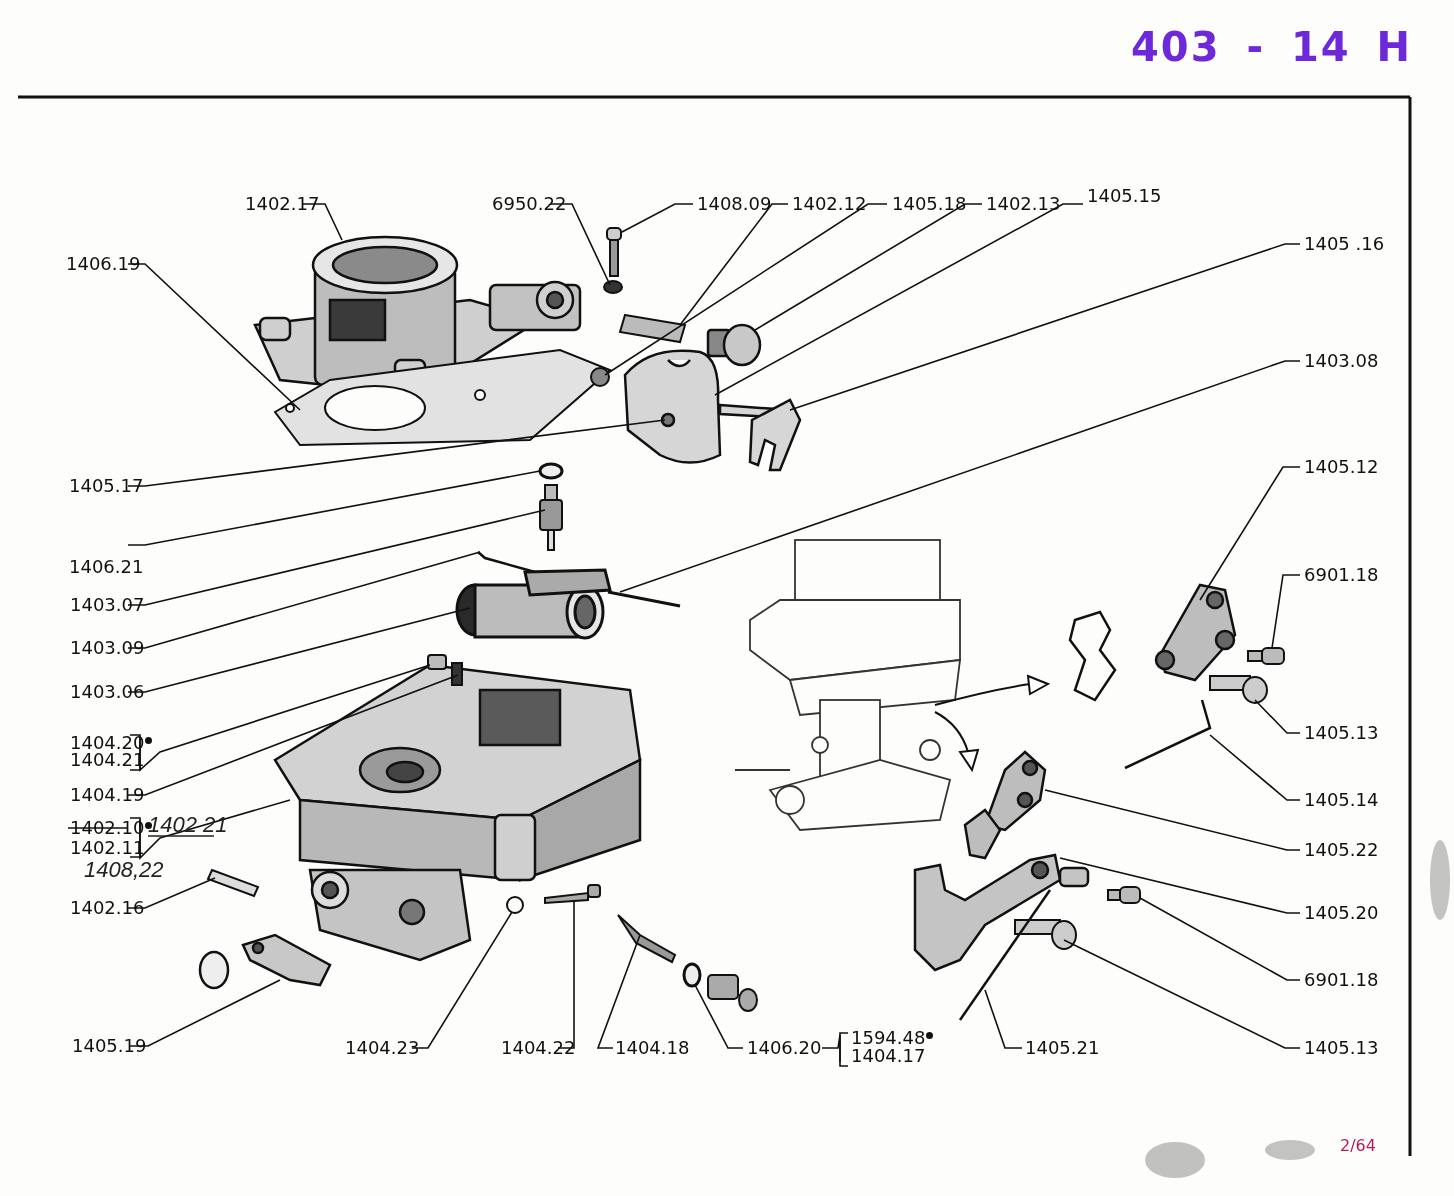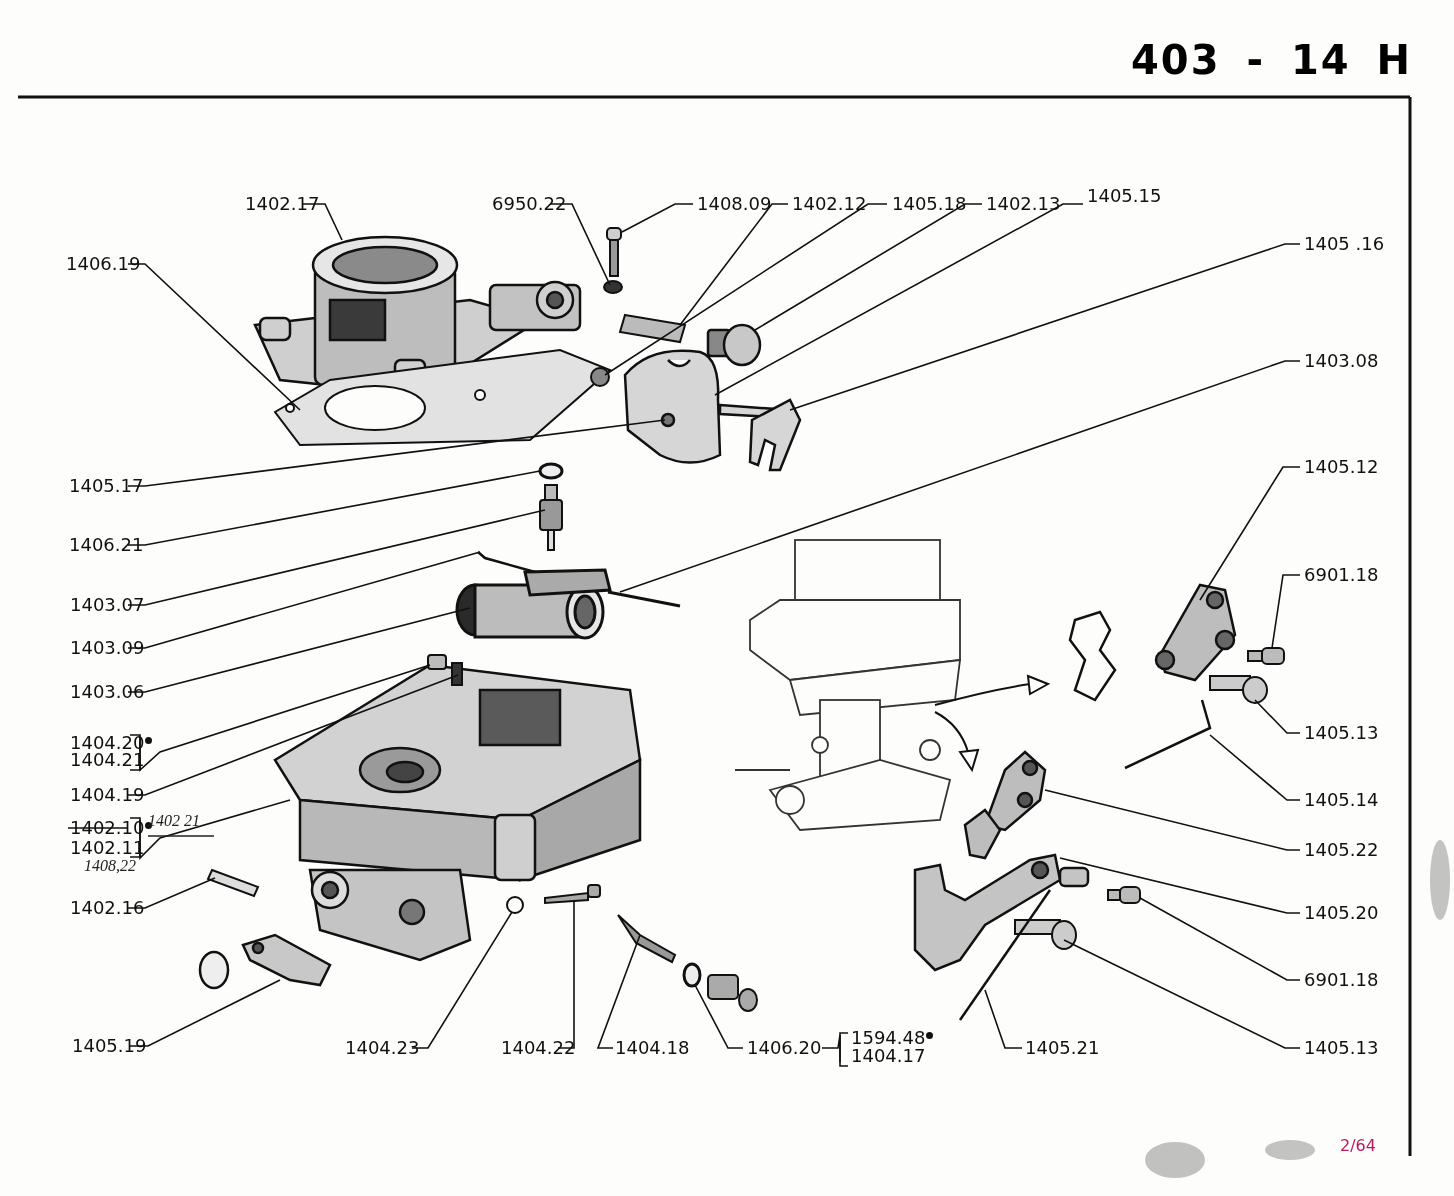--- a/index.html
+++ b/index.html
@@ -1,25 +1,25 @@
 <!DOCTYPE html>
 <html><head>
 <meta charset="utf-8">
 <style>
   html, body { margin: 0; padding: 0; background: #ffffff; }
   body { width: 1454px; height: 1196px; position: relative; overflow: hidden;
          font-family: "DejaVu Sans", "Liberation Sans", sans-serif; color: #111; }
   #page { position: absolute; left: 0; top: 0; width: 1454px; height: 1196px; background: #fdfdfb; }
-  .header-title { position: absolute; right: 42px; top: 37px; font-size: 40px; font-weight: bold;
-                  letter-spacing: 2px; color: #000000; word-spacing: 10px; }
+  .header-title { position: absolute; right: 42px; top: 24px; font-size: 40px; font-weight: bold;
+                  letter-spacing: 2px; color: #6d28d9; word-spacing: 10px; }
   .page-number { position: absolute; left: 1340px; top: 1136px; font-size: 16px; color: #be185d; }
   .label { position: absolute; font-size: 18px; line-height: 16px; color: #111; white-space: nowrap;
            font-family: "DejaVu Sans", sans-serif; }
-  .handwritten { position: absolute; font-family: Liberation Serif, serif; font-style: italic;
-                 font-size: 16px; color: #222; white-space: nowrap; }
+  .handwritten { position: absolute; font-family: Liberation Sans, sans-serif; font-style: italic;
+                 font-size: 22px; color: #222; white-space: nowrap; }
   svg#diagram { position: absolute; left: 0; top: 0; }
   .dot { display: inline-block; width: 7px; height: 7px; border-radius: 50%; background: #111;
          vertical-align: top; margin-left: 1px; margin-top: 2px; }
 </style>
 </head>
 <body>
 
 <div id="page">
 
   <svg id="diagram" width="1454" height="1196">
@@ -239,21 +239,21 @@
   <div class="label" style="left:66px;top:256px">1406.19</div>
   <div class="label" style="left:492px;top:196px">6950.22</div>
   <div class="label" style="left:697px;top:196px">1408.09</div>
   <div class="label" style="left:792px;top:196px">1402.12</div>
   <div class="label" style="left:892px;top:196px">1405.18</div>
   <div class="label" style="left:986px;top:196px">1402.13</div>
   <div class="label" style="left:1087px;top:188px">1405.15</div>
   <div class="label" style="left:1304px;top:236px">1405 .16</div>
   <div class="label" style="left:1304px;top:353px">1403.08</div>
   <div class="label" style="left:69px;top:478px">1405.17</div>
-  <div class="label" style="left:69px;top:537px">1406.21</div>
+  <div class="label" style="left:69px;top:559px">1406.21</div>
   <div class="label" style="left:70px;top:597px">1403.07</div>
   <div class="label" style="left:70px;top:640px">1403.09</div>
   <div class="label" style="left:70px;top:684px">1403.06</div>
   <div class="label" style="left:70px;top:735px"><span>1404.20</span><span class="dot"></span></div>
   <div class="label" style="left:70px;top:752px">1404.21</div>
   <div class="label" style="left:70px;top:787px">1404.19</div>
   <div class="label" style="left:70px;top:820px"><span>1402.10</span><span class="dot"></span></div>
   <div class="label" style="left:70px;top:840px">1402.11</div>
   <div class="handwritten" style="left:148px;top:812px">1402 21</div>
   <div class="handwritten" style="left:84px;top:857px">1408,22</div>

